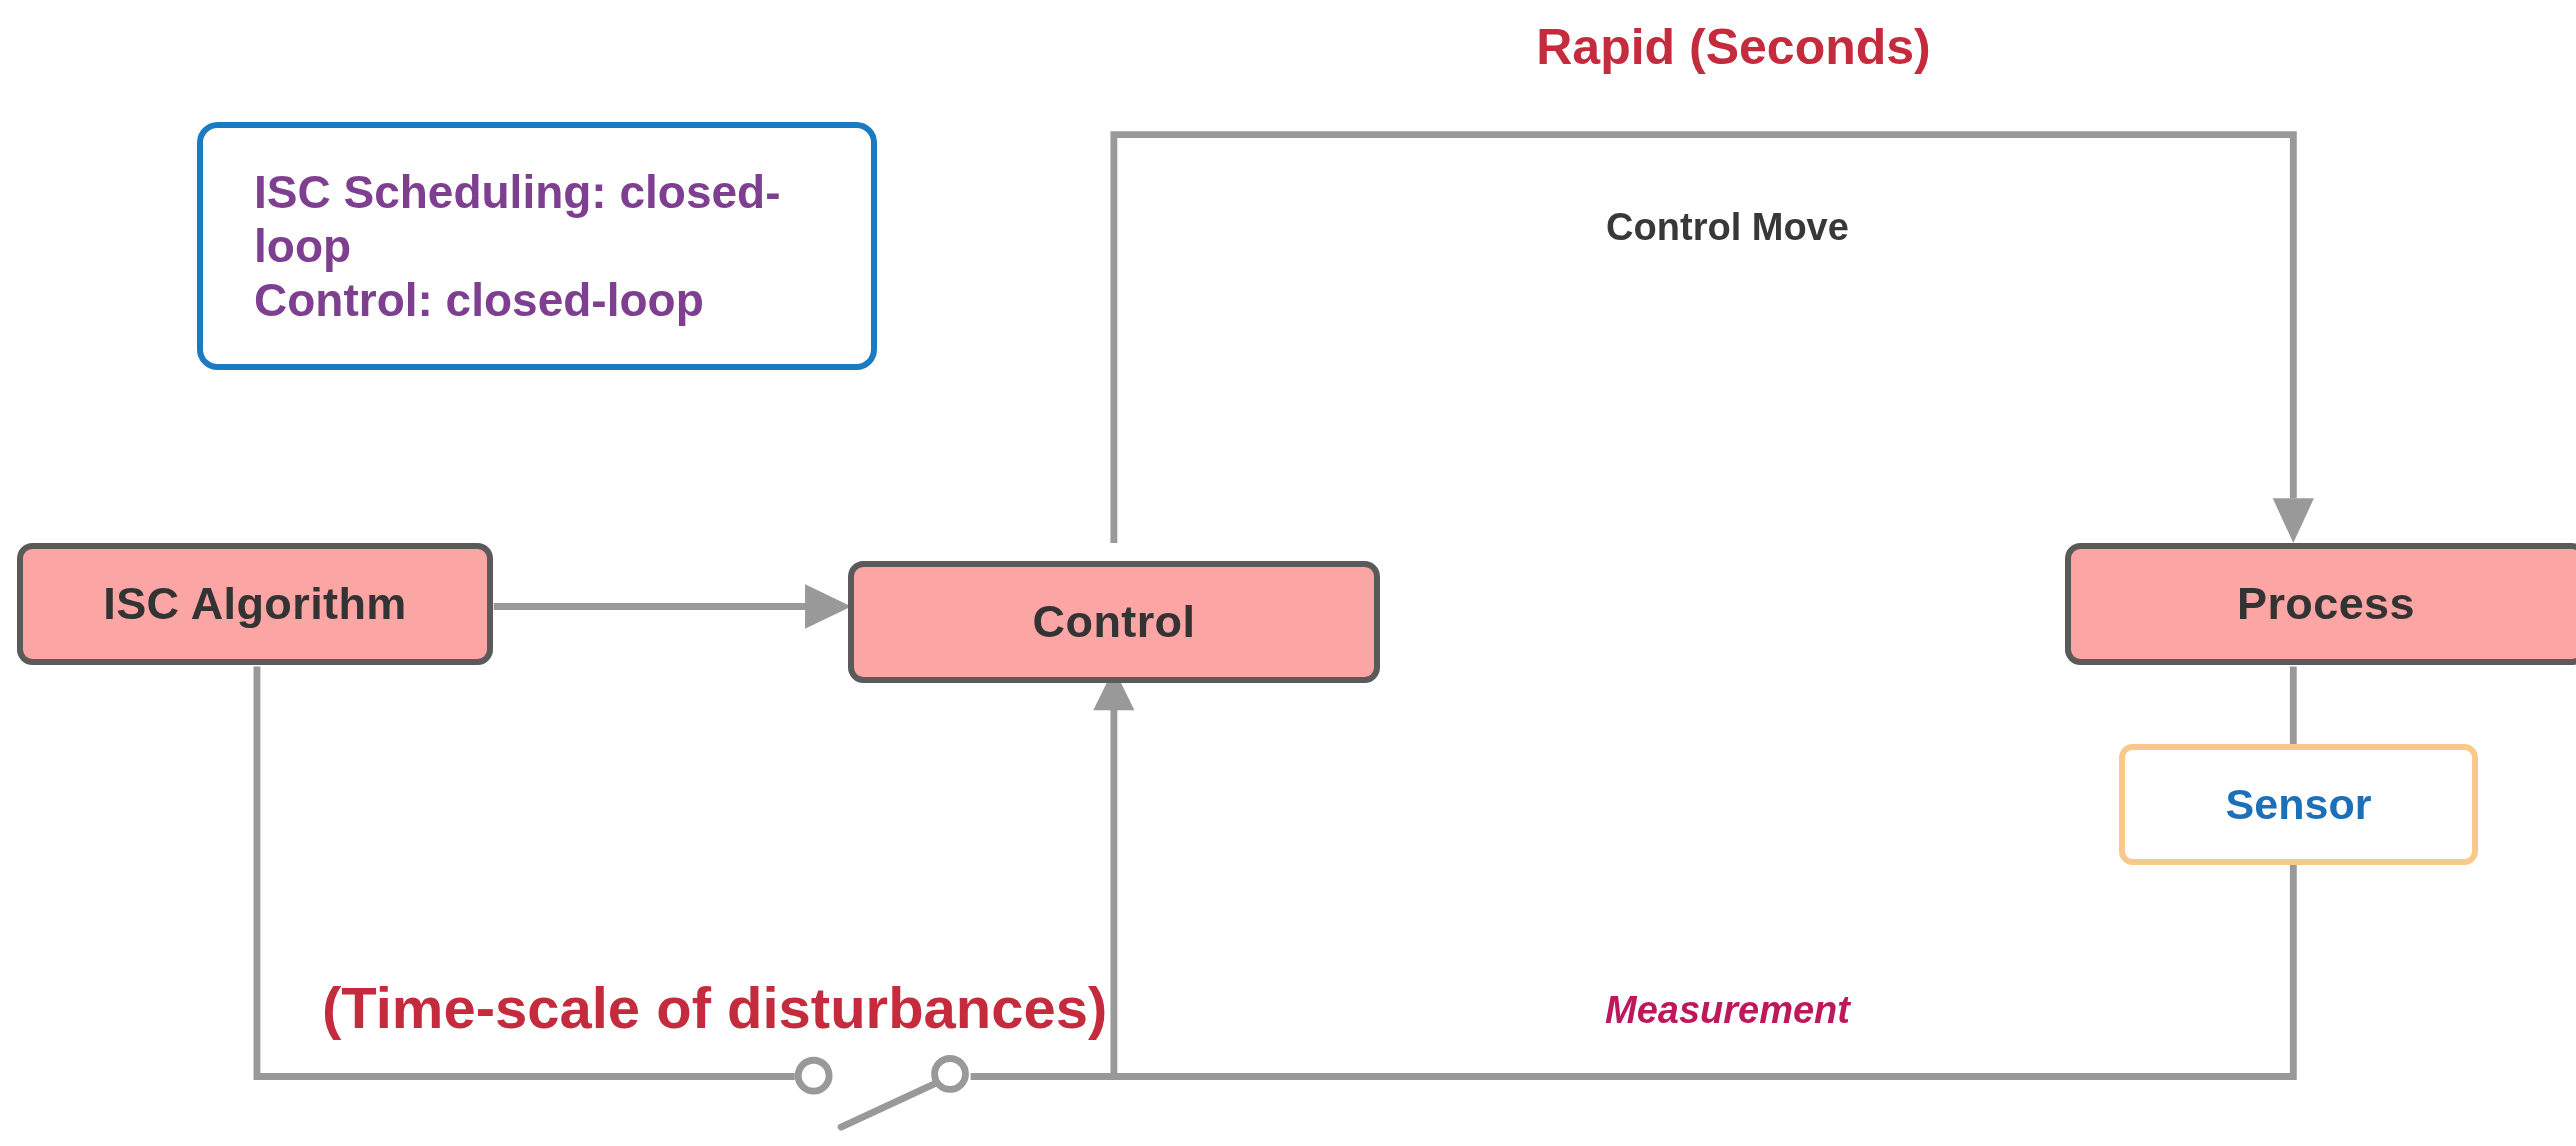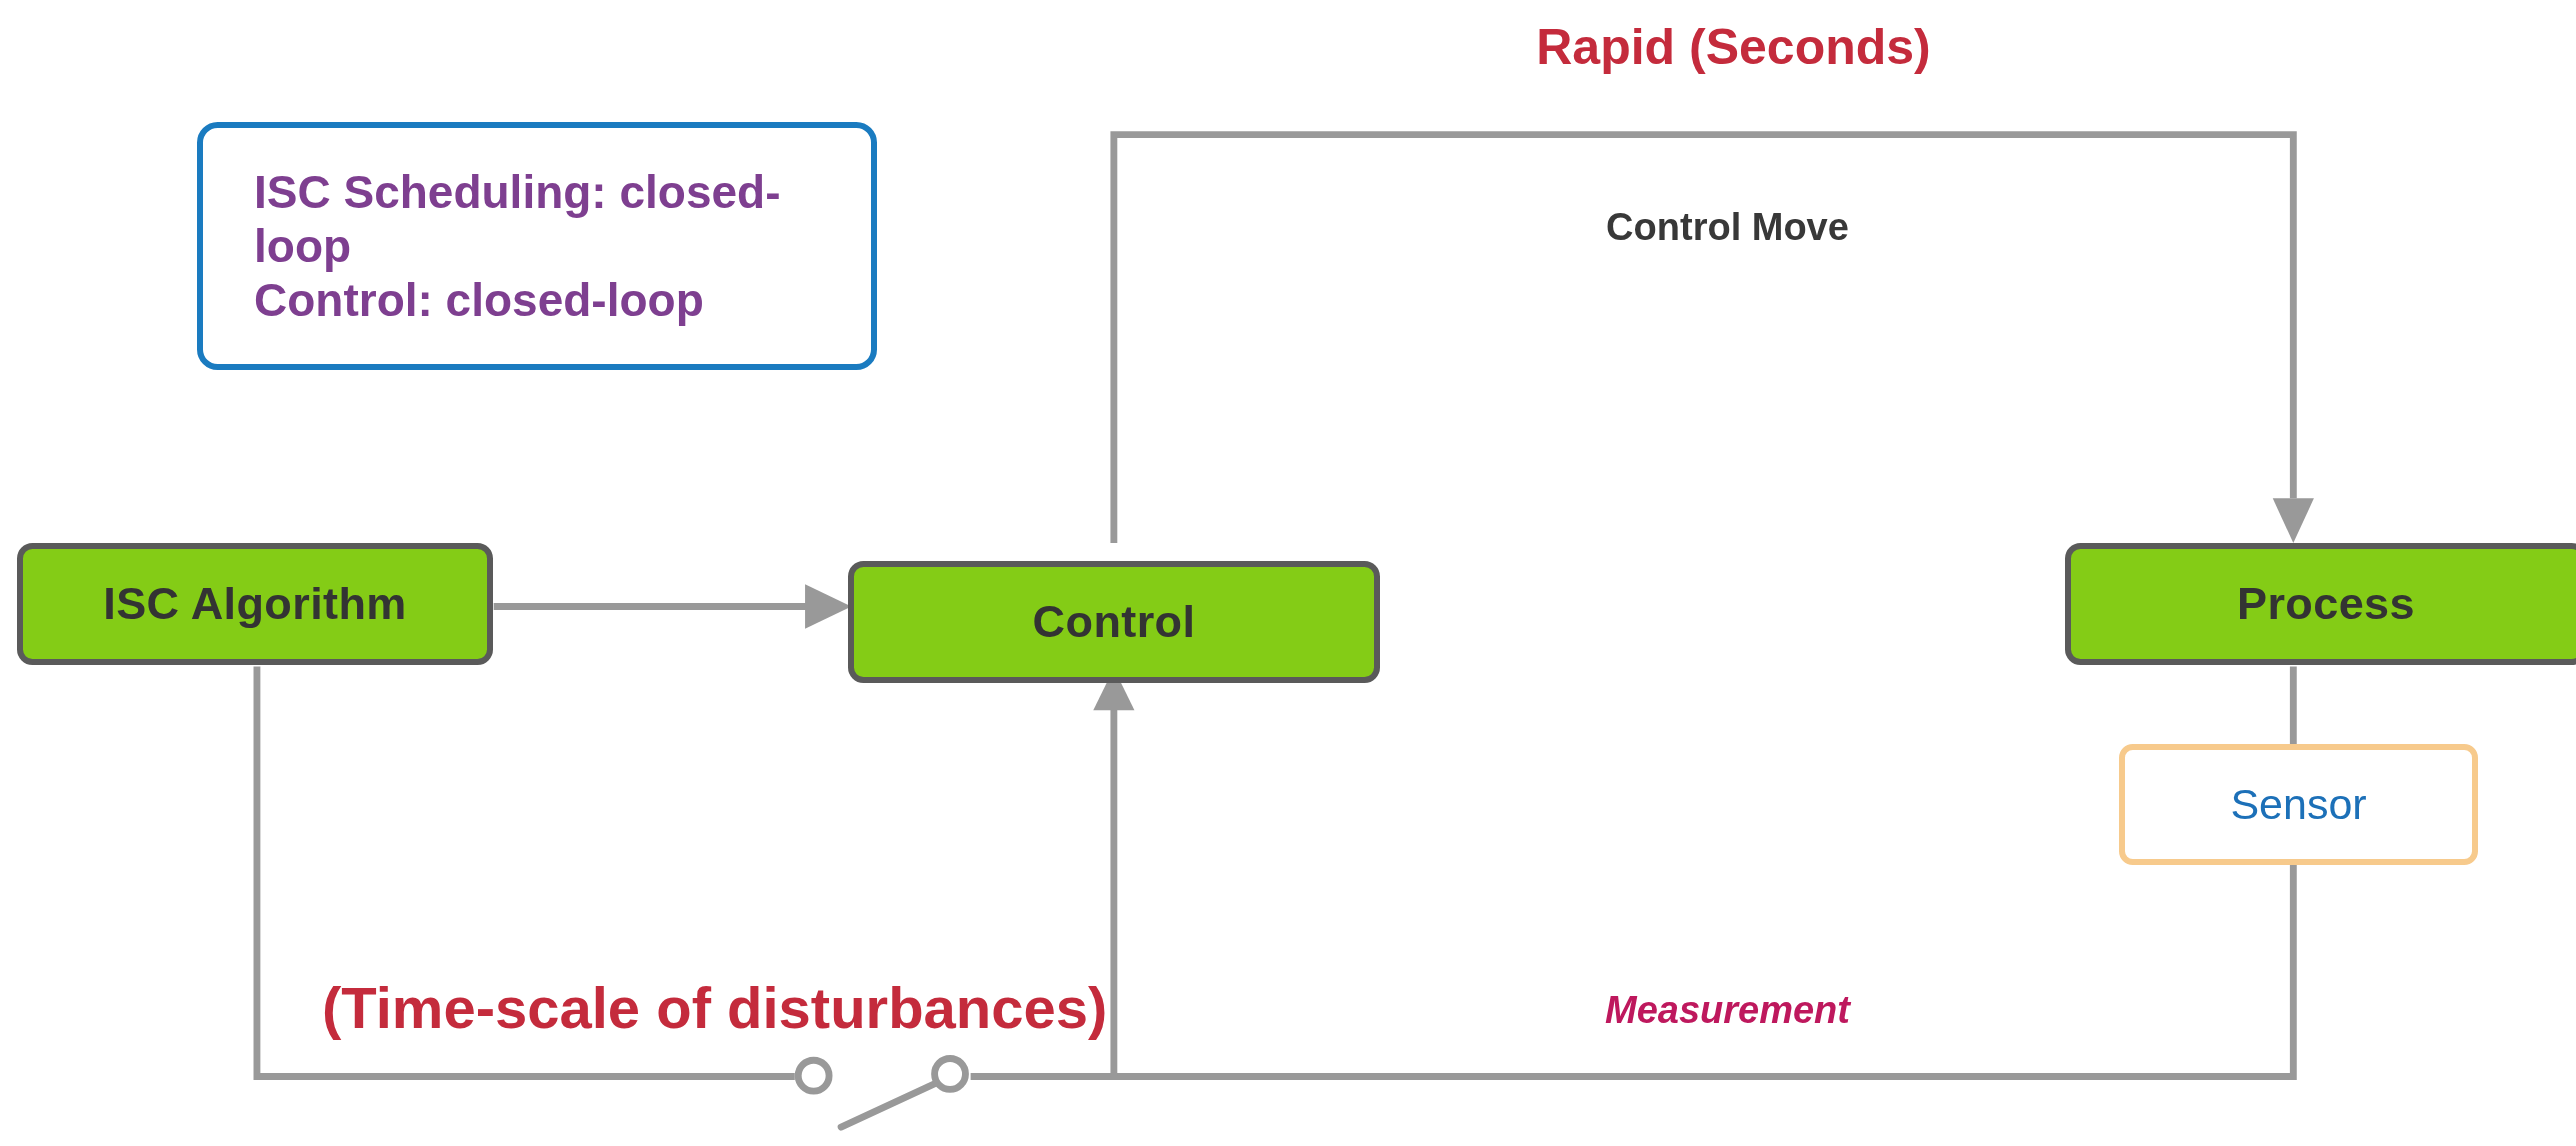--- a/index.html
+++ b/index.html
@@ -5,34 +5,34 @@
   html,body{margin:0;padding:0;background:#ffffff;}
   body{
     width:2576px;height:1146px;position:relative;overflow:hidden;
     font-family:"Liberation Sans", sans-serif;
   }
   
   #wires{position:absolute;left:0;top:0;width:2576px;height:1146px;z-index:1;}
   
   .node{
     position:absolute;z-index:2;
-    background:#84cc16;border:6px solid #5A5A5A;border-radius:15.4px;
+    background:#fca5a5;border:6px solid #5A5A5A;border-radius:15.4px;
     display:flex;align-items:center;justify-content:center;
     font-weight:bold;font-size:45px;color:#333333;letter-spacing:0.4px;
     box-sizing:border-box;
   }
   #node-isc{left:17px;top:543px;width:476px;height:122px;}
   #node-control{left:848px;top:561px;width:532px;height:122px;}
   #node-process{left:2033px;top:543px;width:522px;height:122px;margin-left:32px;}
   #node-sensor{
     position:absolute;z-index:3;
     left:2119px;top:744px;width:359px;height:121px;
     background:#ffffff;border:6px solid #F7CA8C;border-radius:13.7px;
     display:flex;align-items:center;justify-content:center;
-    font-weight:normal;font-size:43px;color:#1C70B8;
+    font-weight:bold;font-size:43px;color:#1C70B8;
     box-sizing:border-box;
   }
   
   #note-box{
     position:absolute;z-index:2;
     left:197px;top:122px;width:680px;height:248px;
     background:#ffffff;border:6px solid #1A7BC0;border-radius:20.6px;
     box-sizing:border-box;
     display:flex;flex-direction:column;justify-content:center;
     padding-left:51px;

